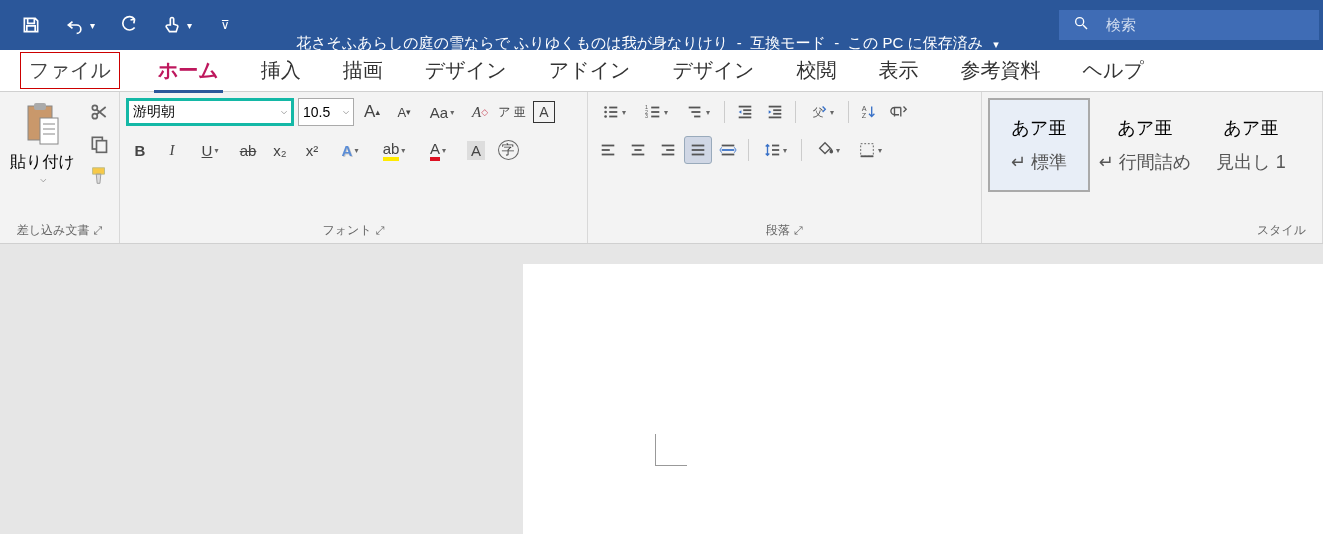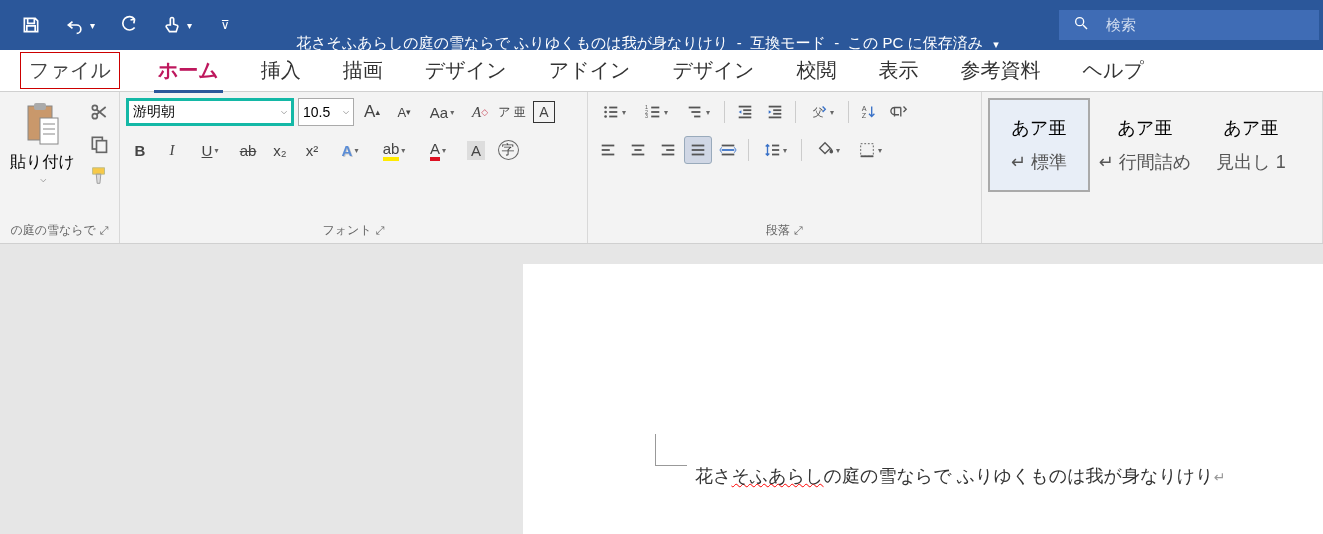--- a/index.html
+++ b/index.html
@@ -176,21 +176,21 @@
           </div>
         <div class="clip-small">
             <svg viewBox="0 0 24 24" width="22" height="22">
               <path d="M5 3 L18 3 L18 10 L5 10 Z" fill="#f7c948" stroke="#bb8"></path>
               <path d="M9 10 L14 10 L13 20 L10 20 Z" fill="#ddd" stroke="#999"></path>
             </svg>
           </div>
       </div>
     </div>
     <div class="ribbon-group-label">
-      <span>の庭の雪ならで</span>
+      <span>差し込み文書</span>
       <span class="dialog-launcher">⤢</span>
     </div>
   </div>
 
   <div class="ribbon-group font-group">
     <div class="ribbon-group-content">
       <div class="font-rows">
         <div class="font-row">
           <div class="font-select">
               <span>游明朝</span>
@@ -410,24 +410,24 @@
         <div class="style-card">
           <div class="style-preview">あア亜</div>
           <div class="style-name">↵ <span>行間詰め</span></div>
         </div>
         <div class="style-card">
           <div class="style-preview">あア亜</div>
           <div class="style-name">見出し 1</div>
         </div>
       </div>
     </div>
+    <div class="ribbon-group-label" style="justify-content:flex-end;padding-right:10px">
+      <span>スタイル</span>
+    </div>
   </div>
 
 </div>
 
 <div class="doc-area">
   <div class="page">
     <div class="page-corner"></div>
-    <div class="doc-text">
-      <span>花さ</span><span class="wavy">そふあらし</span><span>の庭の雪ならで ふりゆくものは我が身なりけり</span><span class="cursor-mark">↵</span>
-    </div>
   </div>
 </div>
 
 </body></html>

